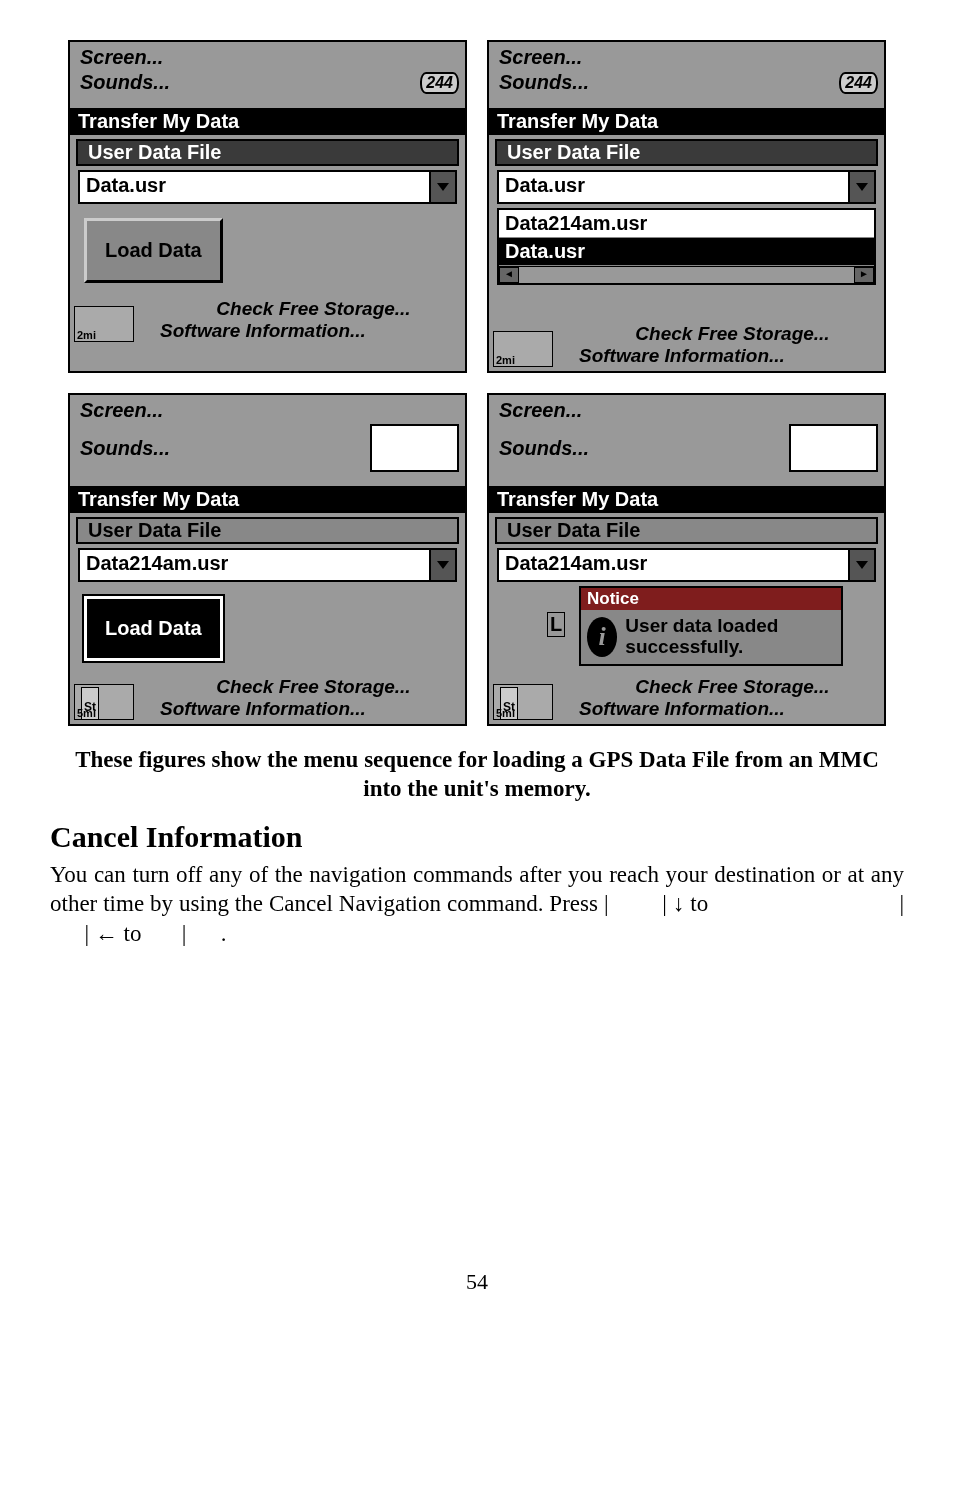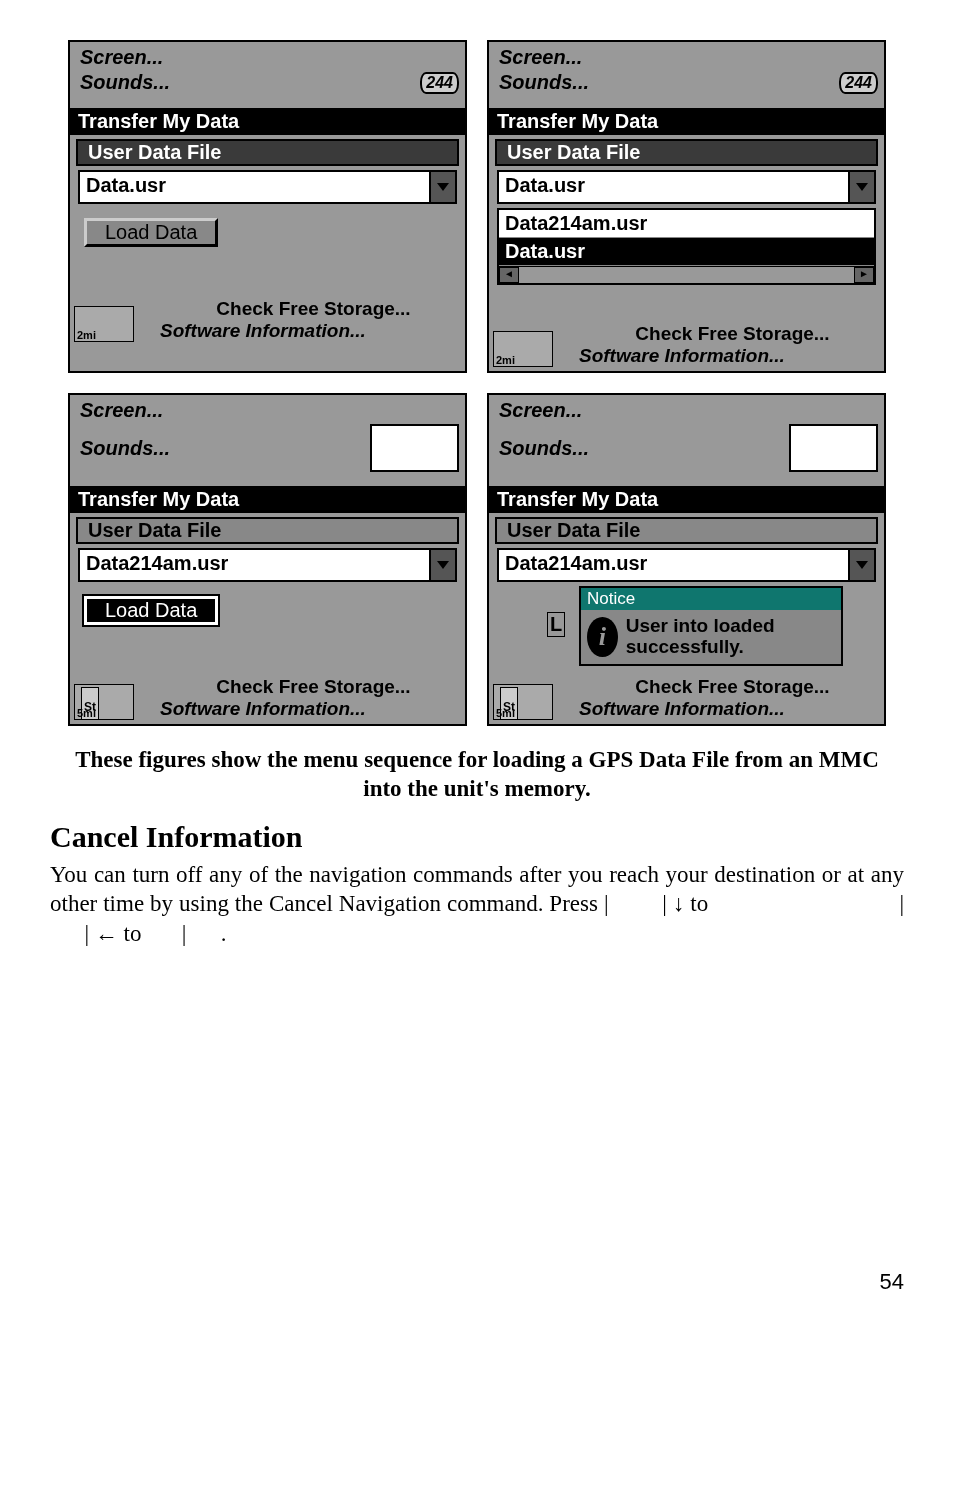--- a/index.html
+++ b/index.html
@@ -110,42 +110,43 @@
     border-right: 6px solid transparent;
     border-top: 8px solid #000;
   }
   .button-load {
     margin: 10px 0 0 14px;
     background: #888;
     border: 3px solid #000;
     border-top-color: #ccc;
     border-left-color: #ccc;
     color: #000;
-    font-weight: normal;
-    font-size: 20px;
-    padding: 0 18px;
+    font-weight: bold;
+    font-size: 20px;
+    padding: 18px 18px;
     display: inline-block;
   }
   .button-load.hl {
     background: #000;
     color: #fff;
     border: 3px solid #fff;
     outline: 2px solid #000;
   }
   .mid-area {
     height: 90px;
     position: relative;
   }
   .bottom-items {
     position: relative;
   }
   .check-free {
     color: #000;
     font-weight: bold;
     font-size: 19px;
+    font-style: italic;
     text-align: center;
     padding-left: 92px;
   }
   .software-info {
     color: #000;
     font-weight: bold;
     font-size: 19px;
     font-style: italic;
     padding-left: 90px;
     padding-bottom: 4px;
@@ -217,23 +218,23 @@
   
   .notice {
     position: absolute;
     top: 0;
     left: 90px;
     width: 260px;
     border: 2px solid #000;
     background: #888;
   }
   .notice-title {
-    background: #0f766e;
+    background: #7f1d1d;
     color: #fff;
-    font-weight: normal;
+    font-weight: bold;
     font-size: 17px;
     padding: 1px 6px;
   }
   .notice-body {
     display: flex;
     align-items: center;
     padding: 6px;
     gap: 8px;
   }
   .info-icon {
@@ -281,24 +282,24 @@
     font-weight: bold;
     margin: 16px 0 6px 0;
   }
   .body-text {
     font-family: Georgia, 'Century Schoolbook', serif;
     font-size: 23px;
     line-height: 1.3;
     text-align: justify;
   }
   .page-num {
-    text-align: right;
+    text-align: center;
     margin-top: 320px;
     font-size: 22px;
-    font-family: Liberation Sans, sans-serif;
+    font-family: Liberation Serif, serif;
   }
 </style>
 </head>
 <body>
 
 <div class="page">
 
   <div class="screens-row">
 
     <div class="screen">
@@ -402,21 +403,21 @@
       <div class="dropdown">
         <div class="dropdown-text">Data214am.usr</div>
         <div class="dropdown-arrow"></div>
       </div>
       <div class="mid-area" style="position:relative">
         <div class="L-mark">L</div>
         <div class="notice">
           <div class="notice-title">Notice</div>
           <div class="notice-body">
             <div class="info-icon">i</div>
-            <div class="notice-text">User into loaded successfully.</div>
+            <div class="notice-text">User data loaded successfully.</div>
           </div>
         </div>
       </div>
       <div class="bottom-items">
         <div class="check-free">Check Free Storage...</div>
         <div class="software-info">Software Information...</div>
         <div class="map-icon">
           <span class="st-box">St</span>
           <span class="mi-text">5mi</span>
         </div>

